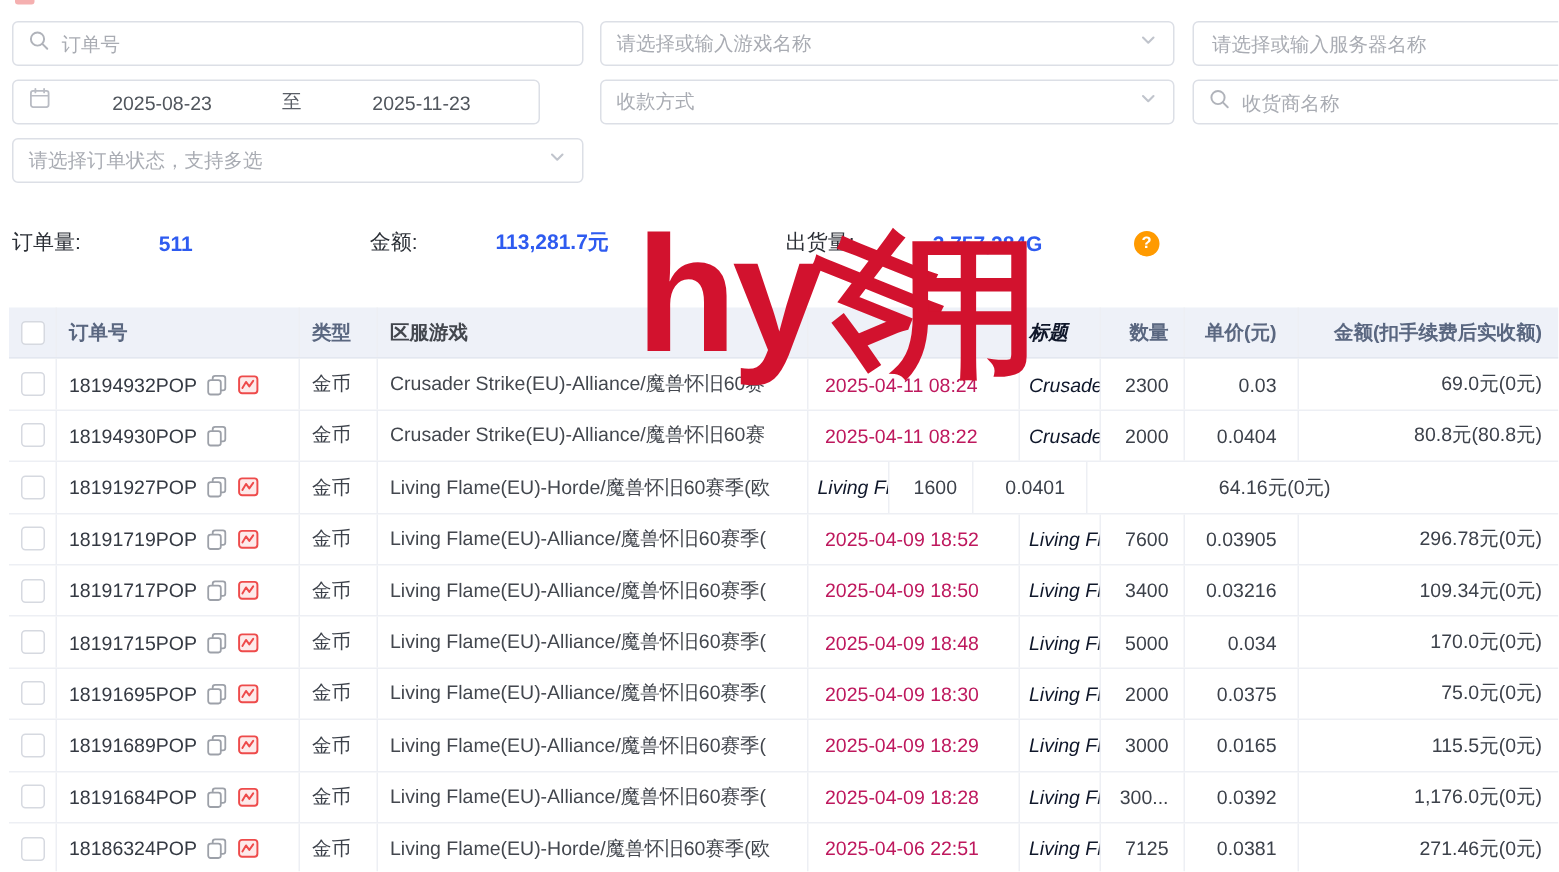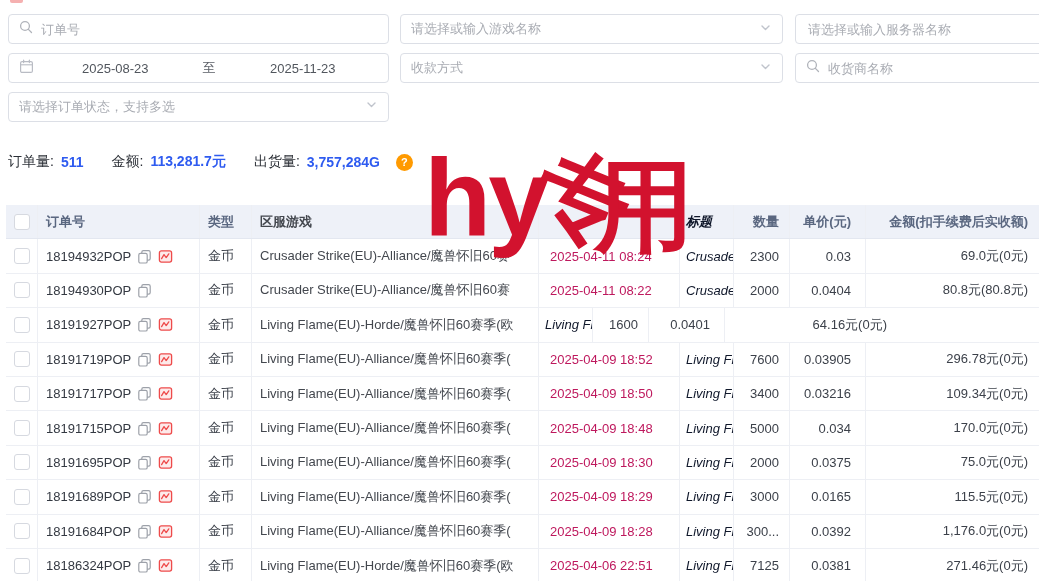--- a/index.html
+++ b/index.html
@@ -9,21 +9,21 @@
   .inp{position:absolute;height:30px;box-sizing:border-box;border:1px solid #dcdfe6;border-radius:4px;
        background:#fff;display:flex;align-items:center;padding:0 10px;gap:6px;}
   .inp input{border:none;outline:none;flex:1;font:13px "Liberation Sans","DejaVu Sans",sans-serif;
              color:#51565d;background:transparent;min-width:0;}
   .inp input::placeholder{color:#a9acb3;}
   .ph{color:#a9acb3;font-size:13px;flex:1;white-space:nowrap;overflow:hidden;}
   .chev{margin-left:auto;flex:none;}
   .dr-date{flex:1;text-align:center;font-size:13px;color:#51565d;}
   .dr-sep{flex:none;font-size:13px;color:#5a5e66;padding:0 6px;}
   
-  .stats{position:absolute;left:8px;top:153px;display:flex;align-items:center;font-size:14px;color:#2b2f36;}
+  .stats{position:absolute;left:8px;top:153px;display:flex;align-items:center;font-size:14px;color:#2b2f36;gap:45px;}
   .stat-label{color:#2b2f36;}
   .stat-value{color:var(--accent,#2e5bf0);font-weight:600;margin-left:7px;text-align:right;}
   .stat-gap{width:28px;}
   .help-badge{width:17px;height:17px;border-radius:50%;background:var(--badge,#ff9a00);color:#fff;
               font-size:11px;font-weight:700;display:flex;align-items:center;justify-content:center;
               margin-left:16px;}
   
   .table-wrap{position:absolute;left:6px;top:205px;width:1040px;}
   .t-row{display:flex;height:33.4px;border-bottom:1px solid #edeff4;align-items:stretch;}
   .t-head{background:#eef1f8;color:#5a6780;font-size:12.5px;font-weight:600;border-bottom:1px solid #e3e7f0;}
@@ -73,21 +73,21 @@
       <svg width="13" height="13" viewBox="0 0 13 13">
           <polyline points="3,5 6.5,8.5 10,5" fill="none" stroke="#c0c4cc" stroke-width="1.4" stroke-linecap="round" stroke-linejoin="round"></polyline>
         </svg>
     </span>
   </div>
 
   <div class="inp" style="left:795px;top:14px;width:300px;">
     <input placeholder="请选择或输入服务器名称" style="">
   </div>
 
-  <div class="inp" style="left:8px;top:53px;width:381px;">
+  <div class="inp" style="left:8px;top:53px;width:352px;">
     <span>
       <svg width="15" height="15" viewBox="0 0 15 15">
           <rect x="1.6" y="2.6" width="11.8" height="10.8" rx="1.5" fill="none" stroke="#b9bcc4" stroke-width="1.2"></rect>
           <line x1="1.6" y1="5.8" x2="13.4" y2="5.8" stroke="#b9bcc4" stroke-width="1.1"></line>
           <line x1="4.6" y1="1.2" x2="4.6" y2="3.6" stroke="#b9bcc4" stroke-width="1.2" stroke-linecap="round"></line>
           <line x1="10.4" y1="1.2" x2="10.4" y2="3.6" stroke="#b9bcc4" stroke-width="1.2" stroke-linecap="round"></line>
         </svg>
     </span>
     <span class="dr-date">2025-08-23</span>
     <span class="dr-sep">至</span>

